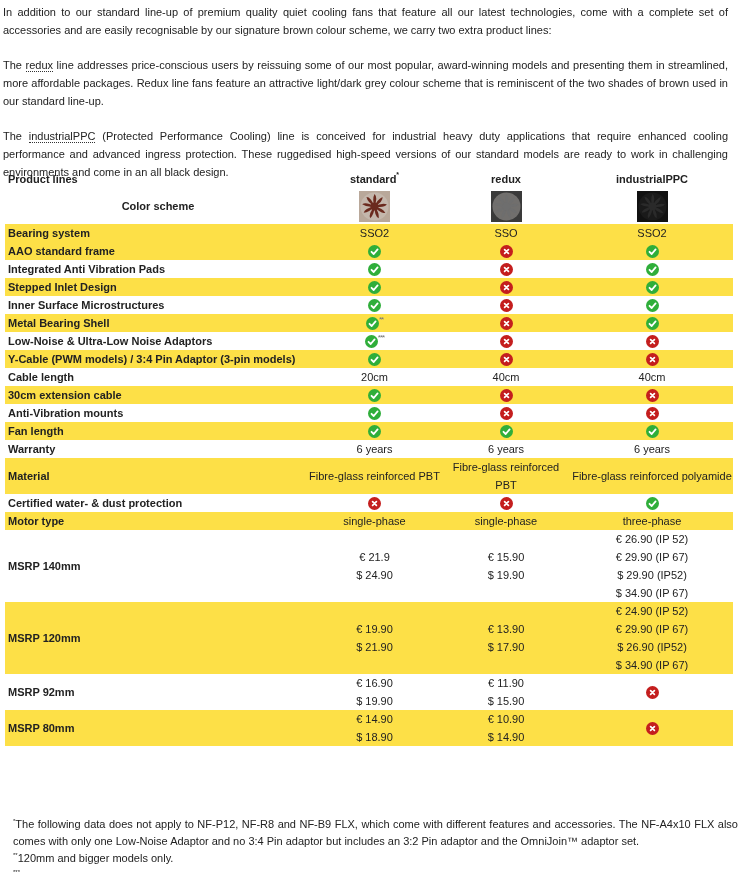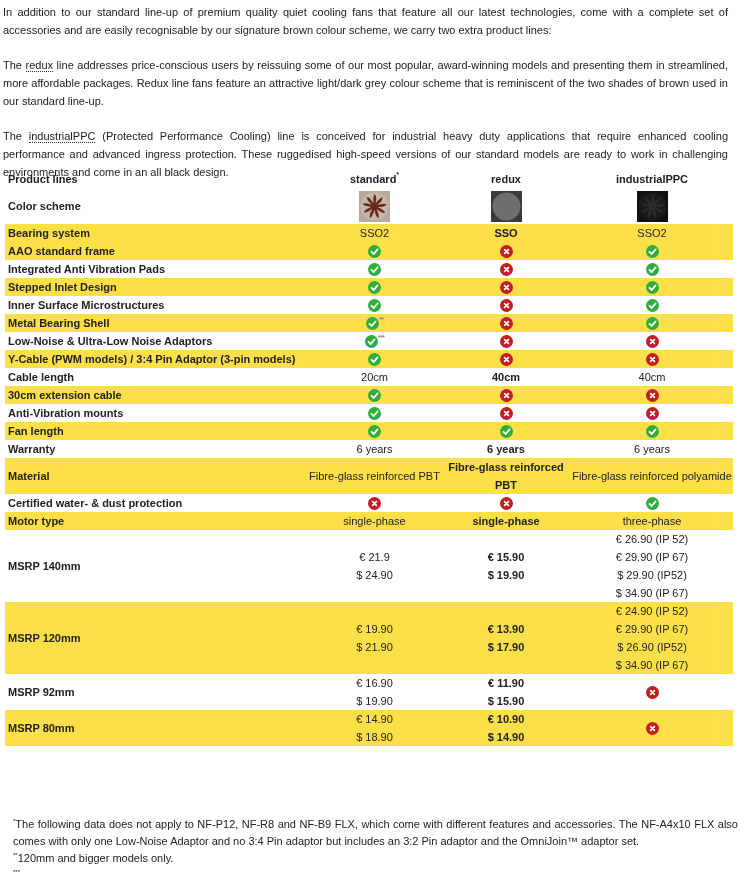--- a/index.html
+++ b/index.html
@@ -27,26 +27,26 @@
     }
     table.cmp td {
       height: 18px; line-height: 18px; padding: 0;
       vertical-align: middle;
     }
     table.cmp td.lbl {
       width: 303px; padding-left: 3px;
       font-weight: bold; color: #222;
     }
     table.cmp td.c1 { width: 133px; text-align: center; }
-    table.cmp td.c2 { width: 130px; text-align: center; font-weight: bold; }
+    table.cmp td.c2 { width: 130px; text-align: center; }
     table.cmp td.c3 { width: 162px; text-align: center; }
     tr.alt td { background: #fde047; }
     tr.head td { height: 18px; }
     tr.head td.val { font-weight: bold; }
-    tr.colorrow td { height: 36px; }
+    tr.colorrow td { height: 36px; text-align: center; }
     sup { font-size: 7px; vertical-align: top; line-height: 10px; }
     .icon {
       display: inline-block; width: 13px; height: 13px; border-radius: 50%;
       vertical-align: middle; position: relative; top: -1px;
     }
     .icon svg { display: block; width: 13px; height: 13px; }
     .ast { font-size: 8px; color: #777; vertical-align: top; letter-spacing: -1px; position: relative; top: -3px; }
     .fan {
       display: inline-block; width: 31px; height: 31px; vertical-align: middle;
     }

